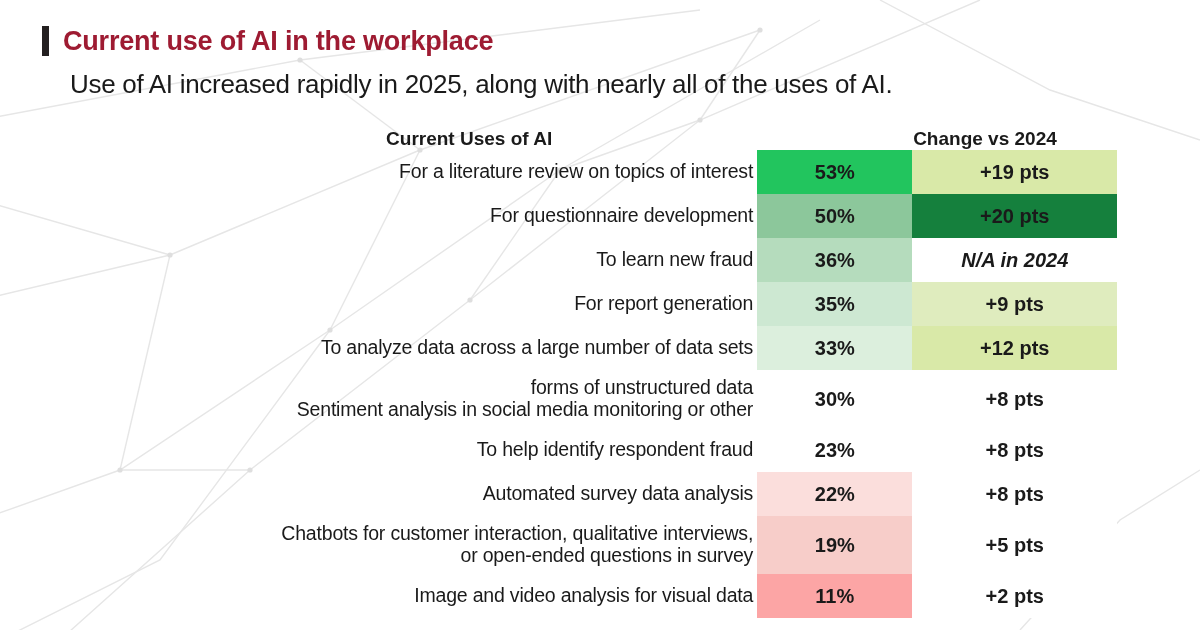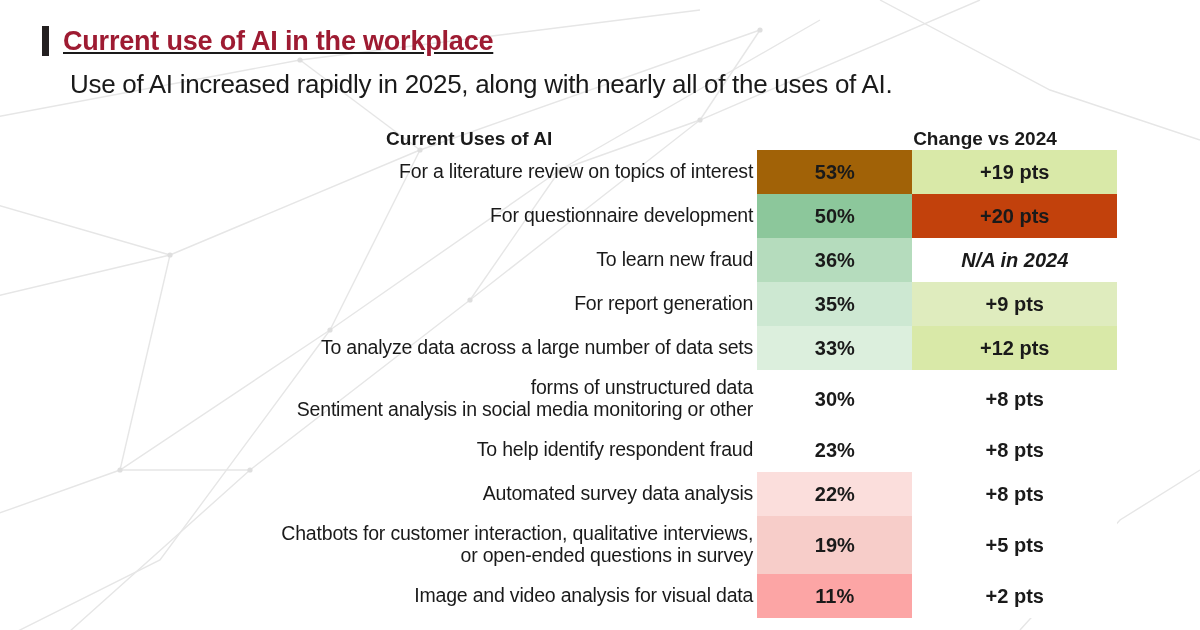--- a/index.html
+++ b/index.html
@@ -24,21 +24,20 @@
   }
   .content {
     position: relative;
     z-index: 2;
   }
   
   .title-row {
     display: flex;
     align-items: flex-start;
     margin: 26px 0 0 42px;
-    text-decoration: underline;
   }
   .title-bar {
     width: 7px;
     height: 30px;
     background: #231f20;
     margin-right: 14px;
   }
   .title {
     font-size: 27px;
     font-weight: bold;
@@ -176,27 +175,27 @@
 
   <div class="table">
     <div class="col-head-row">
       <div class="col-head uses">Current Uses of AI</div>
       <div class="c-value"></div>
       <div class="col-head change">Change vs 2024</div>
     </div>
     <div id="rows">
         <div class="row">
           <div class="c-label">For a literature review on topics of interest</div>
-          <div class="c-value" style="background: #a16207;">53%</div>
+          <div class="c-value" style="background: #22c55e;">53%</div>
           <div class="c-change" style="background: rgb(217, 233, 168);">+19 pts</div>
         </div>
         <div class="row">
           <div class="c-label">For questionnaire development</div>
           <div class="c-value" style="background: rgb(140, 199, 155);">50%</div>
-          <div class="c-change" style="background: #c2410c;">+20 pts</div>
+          <div class="c-change" style="background: #15803d;">+20 pts</div>
         </div>
         <div class="row">
           <div class="c-label">To learn new fraud</div>
           <div class="c-value" style="background: rgb(181, 220, 189);">36%</div>
           <div class="c-change na" style="background: rgb(255, 255, 255);">N/A in 2024</div>
         </div>
         <div class="row">
           <div class="c-label">For report generation</div>
           <div class="c-value" style="background: rgb(205, 232, 210);">35%</div>
           <div class="c-change" style="background: rgb(223, 236, 190);">+9 pts</div>

